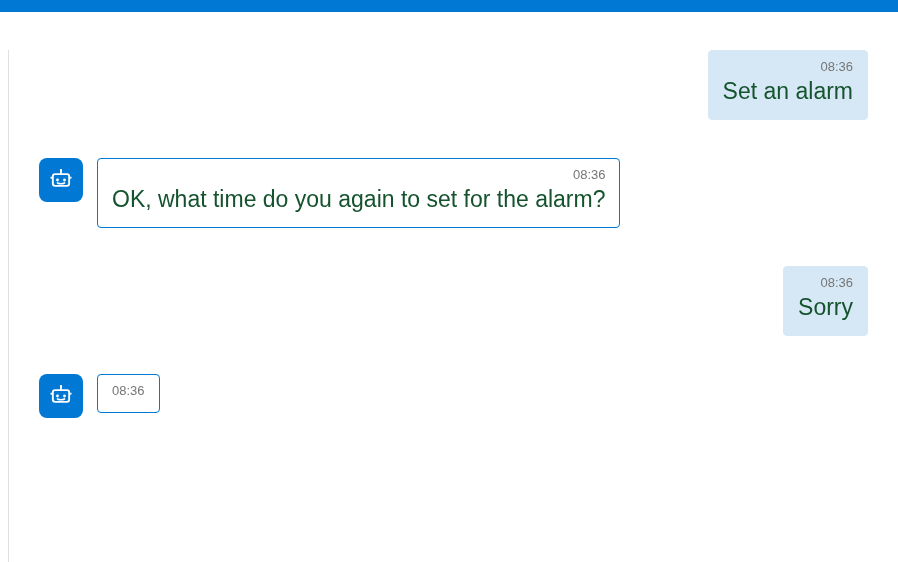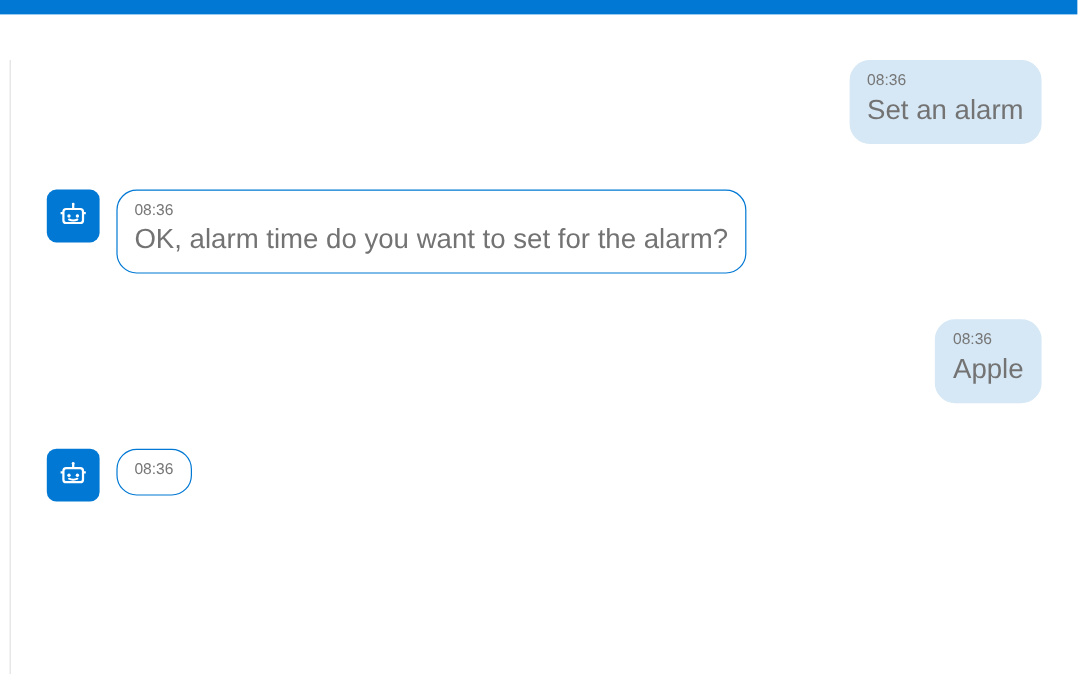--- a/index.html
+++ b/index.html
@@ -46,40 +46,41 @@
       justify-content: center;
       margin-right: 14px;
       flex-shrink: 0;
     }
     .bot-avatar svg {
       width: 28px;
       height: 28px;
       fill: #ffffff;
     }
     .bubble {
-      border-radius: 17px;
+      border-radius: 4px;
       padding: 8px 14px 12px 14px;
+      text-align: right;
     }
     .bubble.user {
       background: #d6e8f5;
       border: 1px solid #d6e8f5;
     }
     .bubble.bot {
       background: #ffffff;
       border: 1px solid #0078d4;
       max-width: 540px;
     }
     .timestamp {
       font-size: 13px;
       color: #767676;
       margin-bottom: 2px;
     }
     .message-text {
       font-size: 23px;
-      color: #737373;
+      color: #14532d;
       line-height: 1.35;
     }
   </style>
 </head>
 <body>
 
 <div class="top-bar"></div>
 
 <div class="chat-container">
 
@@ -98,28 +99,28 @@
         <circle cx="15" cy="12" r="1.2" fill="#fff"></circle>
         <path d="M9 14.5 Q12 16 15 14.5" fill="none" stroke="#fff" stroke-width="1.4" stroke-linecap="round"></path>
         <line x1="12" y1="4" x2="12" y2="7" stroke="#fff" stroke-width="1.6"></line>
         <circle cx="12" cy="3.5" r="1" fill="#fff"></circle>
         <line x1="3" y1="10" x2="5" y2="10" stroke="#fff" stroke-width="1.6"></line>
         <line x1="19" y1="10" x2="21" y2="10" stroke="#fff" stroke-width="1.6"></line>
       </svg>
     </div>
     <div class="bubble bot">
       <div class="timestamp">08:36</div>
-      <div class="message-text">OK, alarm time do you want to set for the alarm?</div>
+      <div class="message-text">OK, what time do you again to set for the alarm?</div>
     </div>
   </div>
 
   <div class="message-row user">
     <div class="bubble user">
       <div class="timestamp">08:36</div>
-      <div class="message-text">Apple</div>
+      <div class="message-text">Sorry</div>
     </div>
   </div>
 
   <div class="message-row bot">
     <div class="bot-avatar">
       <svg viewBox="0 0 24 24">
         <rect x="5" y="7" width="14" height="10" rx="2" fill="none" stroke="#fff" stroke-width="1.6"></rect>
         <circle cx="9" cy="12" r="1.2" fill="#fff"></circle>
         <circle cx="15" cy="12" r="1.2" fill="#fff"></circle>
         <path d="M9 14.5 Q12 16 15 14.5" fill="none" stroke="#fff" stroke-width="1.4" stroke-linecap="round"></path>

